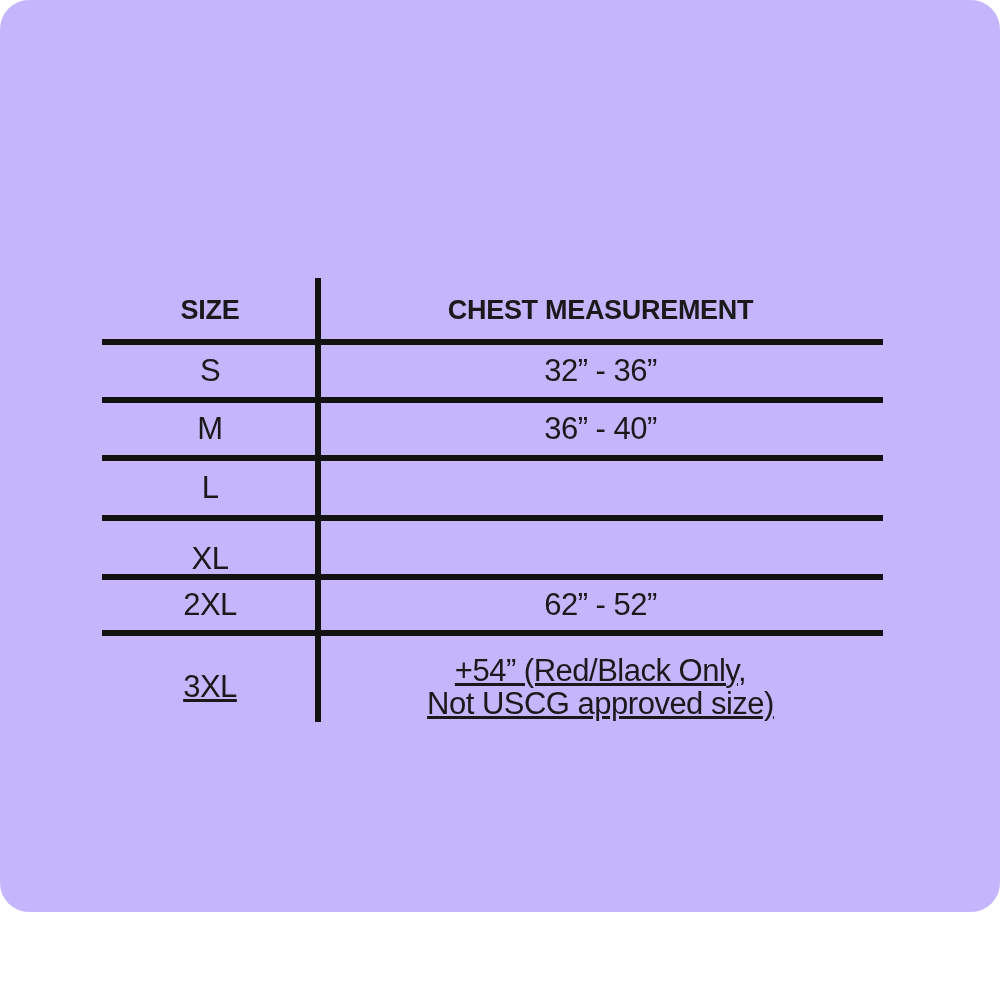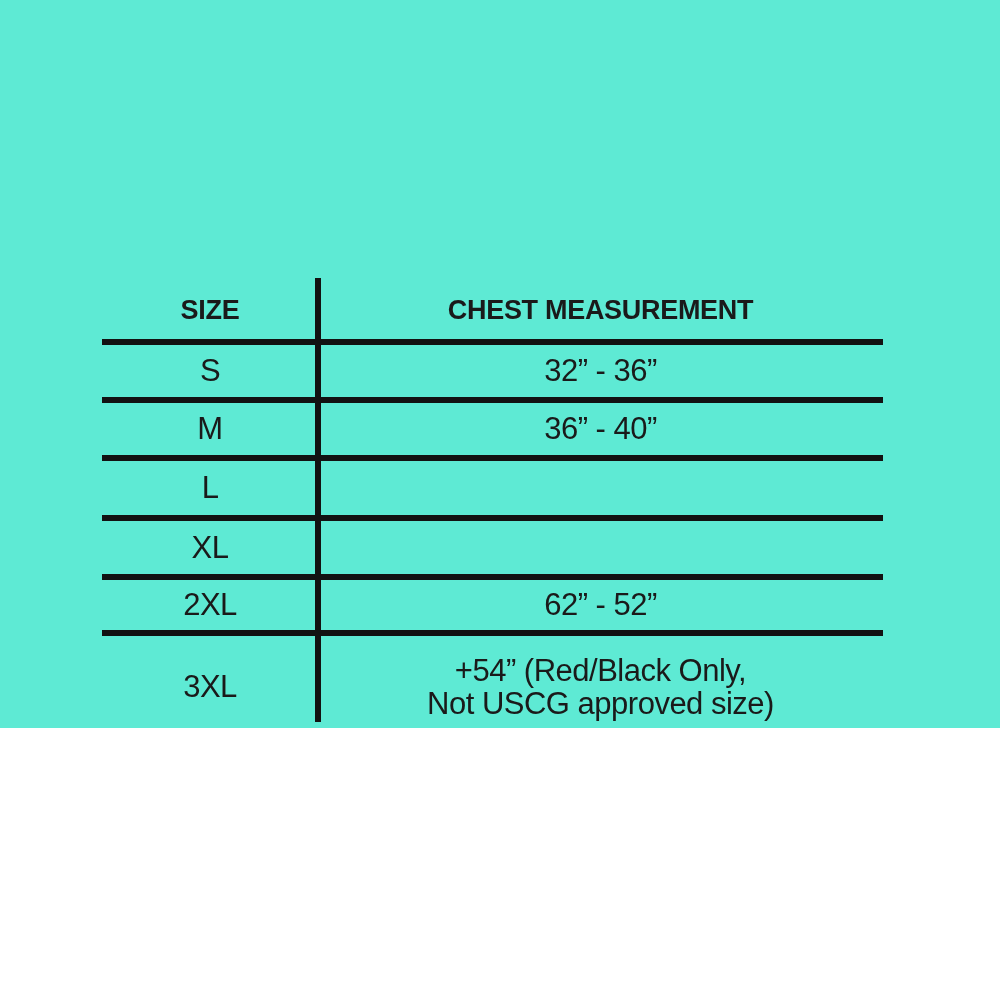--- a/index.html
+++ b/index.html
@@ -7,23 +7,24 @@
     padding: 0;
     width: 1000px;
     height: 1000px;
     background: #ffffff;
     font-family: "Liberation Sans", sans-serif;
     color: #1a1a1a;
   }
   .canvas {
     position: relative;
     width: 1000px;
-    height: 728px;
-    background: #5eead4;
+    height: 912px;
+    background: #c4b5fd;
     overflow: hidden;
+    border-radius: 29px;
   }
   .size-table {
     position: absolute;
     left: 102px;
     top: 278px;
     width: 781px;
     height: 462px;
   }
   .row {
     display: flex;
@@ -50,23 +51,23 @@
     font-size: 27px;
     letter-spacing: -0.3px;
   }
   .data-row {
     font-size: 31px;
     letter-spacing: -0.5px;
   }
   .row-1 { height: 58px; }
   .row-2 { height: 58px; }
   .row-3 { height: 60px; }
-  .row-4 { height: 59px; }
+  .row-4 { height: 59px; align-items: flex-end; }
   .row-5 { height: 56px; justify-content: space-between; }
-  .row-6 { height: 107px; line-height: 33px; }
+  .row-6 { height: 107px; line-height: 33px; text-decoration: underline; }
   .hline {
     position: absolute;
     left: 0;
     width: 781px;
     height: 6px;
     background: #121212;
   }
   .hl-1 { top: 61px; }
   .hl-2 { top: 119px; }
   .hl-3 { top: 177px; }

